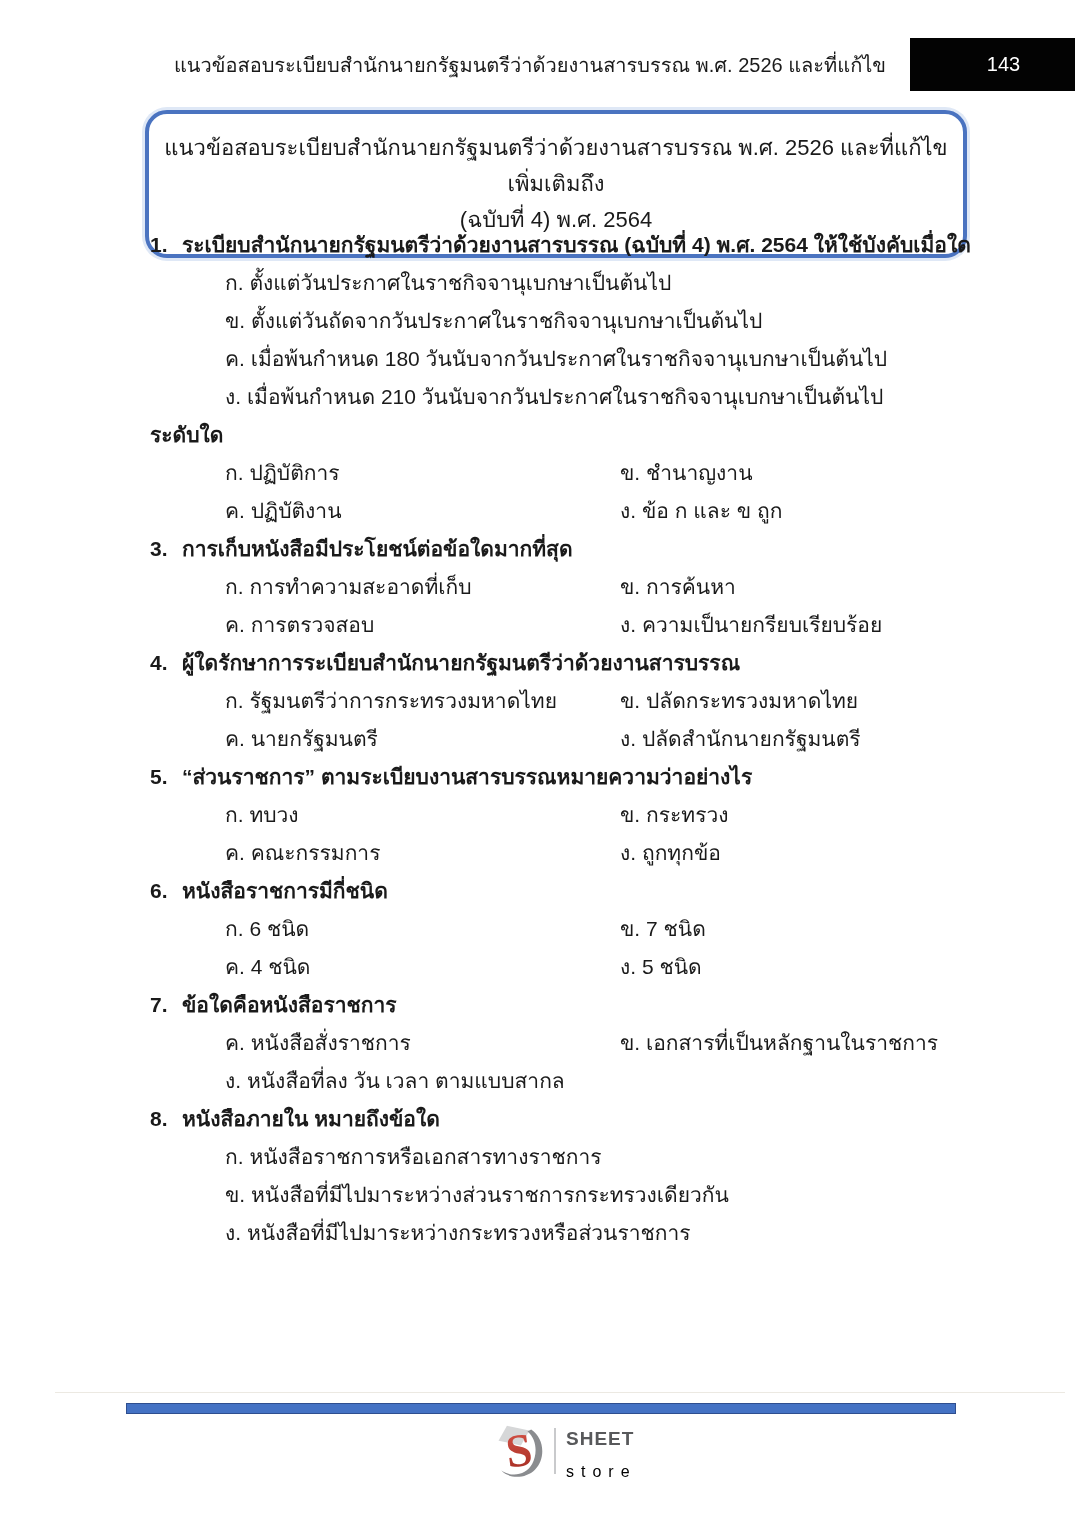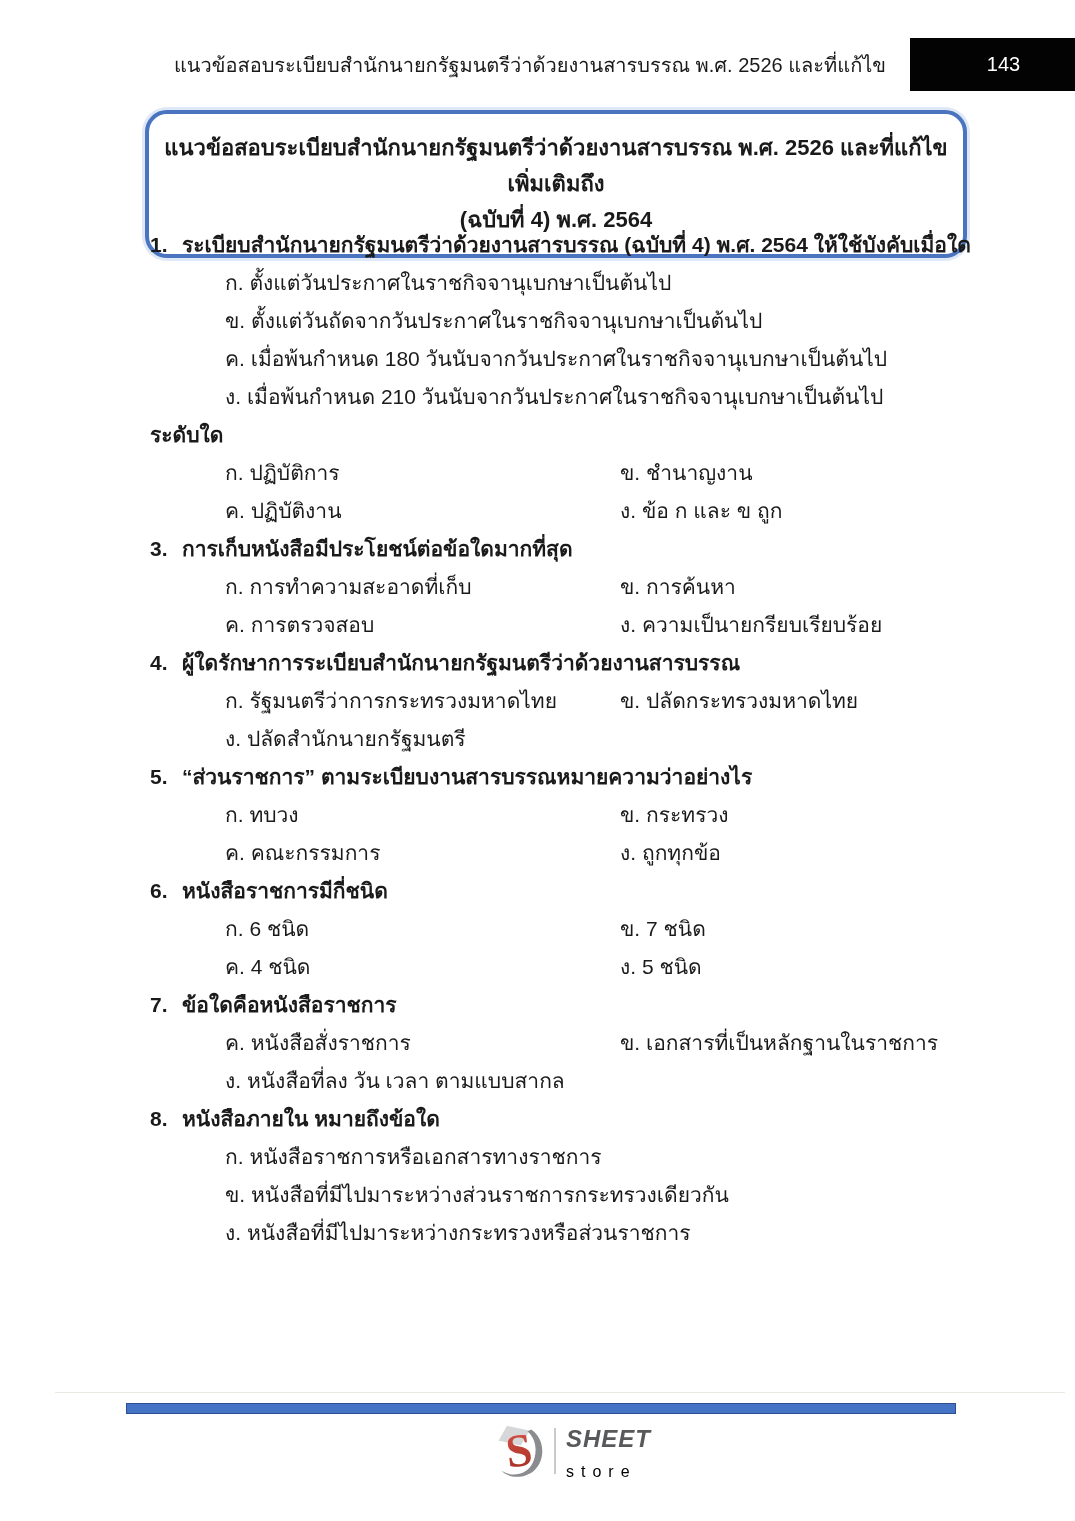--- a/index.html
+++ b/index.html
@@ -16,21 +16,21 @@
   .page-num-box{
     position:absolute;top:38px;left:910px;width:187px;height:53px;
     background:#030303;color:#ffffff;display:flex;align-items:center;justify-content:center;
     font-size:20px;
   }
   
   .title-box{
     position:absolute;top:110px;left:145px;width:790px;
     border:4px solid #4a73c0;border-radius:22px;
     box-shadow:0 0 0 3px #dfe8f6;
-    padding:16px 12px;text-align:center;font-weight:bold;font-size:22px;
+    padding:16px 12px;text-align:center;font-weight:normal;font-size:22px;
     background:#ffffff;
   }
   .title-box .t-line{line-height:36px;}
   
   .content{
     position:absolute;top:226px;left:150px;width:812px;font-size:21px;
   }
   .line{height:38px;line-height:38px;white-space:nowrap;overflow:visible;}
   .stem{font-weight:bold;}
   .qnum{display:inline-block;min-width:32px;}
@@ -44,21 +44,21 @@
     position:absolute;top:1403px;left:126px;width:828px;height:9px;
     background:#4472c4;border:1px solid #2e4e8f;
   }
   .logo{
     position:absolute;top:1423px;left:492px;display:flex;align-items:center;
   }
   .logo-mark{width:56px;height:56px;flex:0 0 auto;}
   .logo-divider{width:2px;height:46px;background:#c9cacc;margin:0 10px 0 6px;}
   .logo-textcol{display:flex;flex-direction:column;justify-content:center;}
   .logo-name{
-    font-size:24px;font-weight:bold;color:#58595b;letter-spacing:1px;line-height:30px;font-style:italic;
+    font-size:19px;font-weight:bold;color:#58595b;letter-spacing:1px;line-height:30px;
   }
   .logo-sub{
     font-size:16px;color:#000000;letter-spacing:7px;line-height:14px;margin-top:11px;
   }
 </style>
 </head>
 <body>
 
 <div class="header-text">แนวข้อสอบระเบียบสำนักนายกรัฐมนตรีว่าด้วยงานสารบรรณ พ.ศ. 2526 และที่แก้ไข</div>
 <div class="page-num-box">
@@ -106,20 +106,21 @@
     </div>
   </div>
 
   <div>
     <div class="line stem">
       <span class="qnum">4.</span><span>ผู้ใดรักษาการระเบียบสำนักนายกรัฐมนตรีว่าด้วยงานสารบรรณ</span>
     </div>
     <div class="choices-grid">
       <div class="line">ก. รัฐมนตรีว่าการกระทรวงมหาดไทย</div>
       <div class="line">ข. ปลัดกระทรวงมหาดไทย</div>
+      <div class="line">ค. นายกรัฐมนตรี</div>
       <div class="line">ง. ปลัดสำนักนายกรัฐมนตรี</div>
     </div>
   </div>
 
   <div>
     <div class="line stem">
       <span class="qnum">5.</span><span>“ส่วนราชการ” ตามระเบียบงานสารบรรณหมายความว่าอย่างไร</span>
     </div>
     <div class="choices-grid">
       <div class="line">ก. ทบวง</div>

